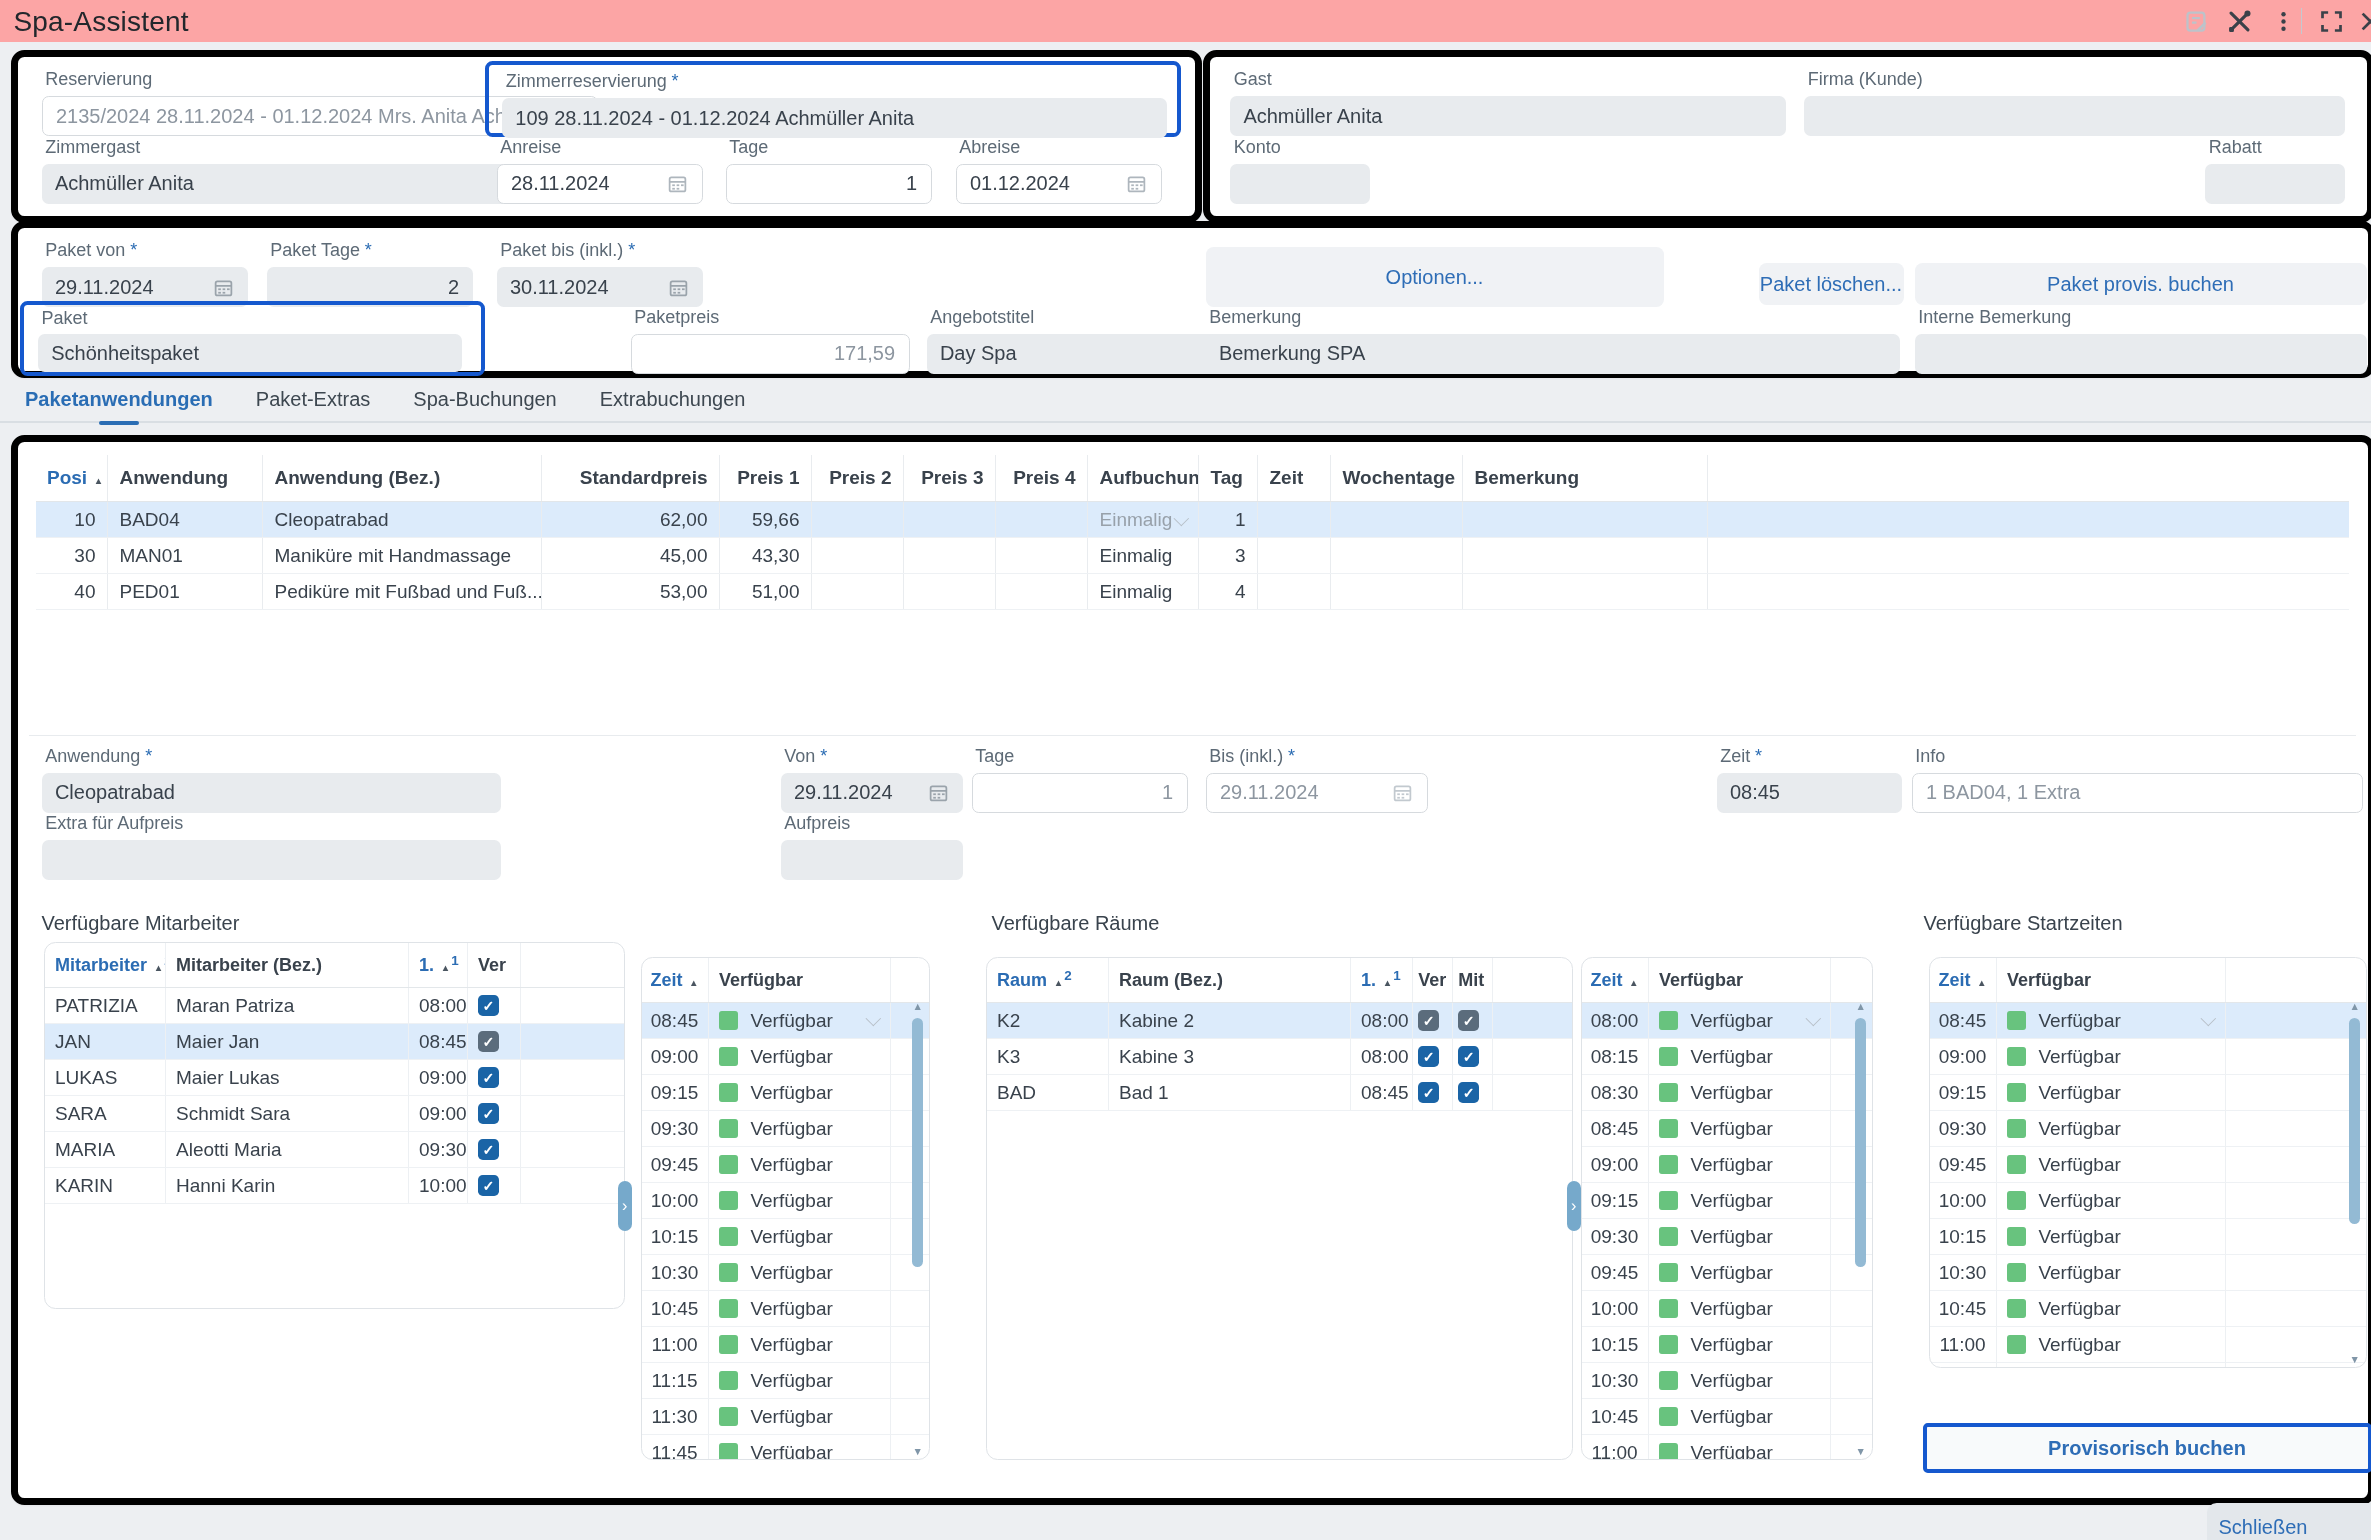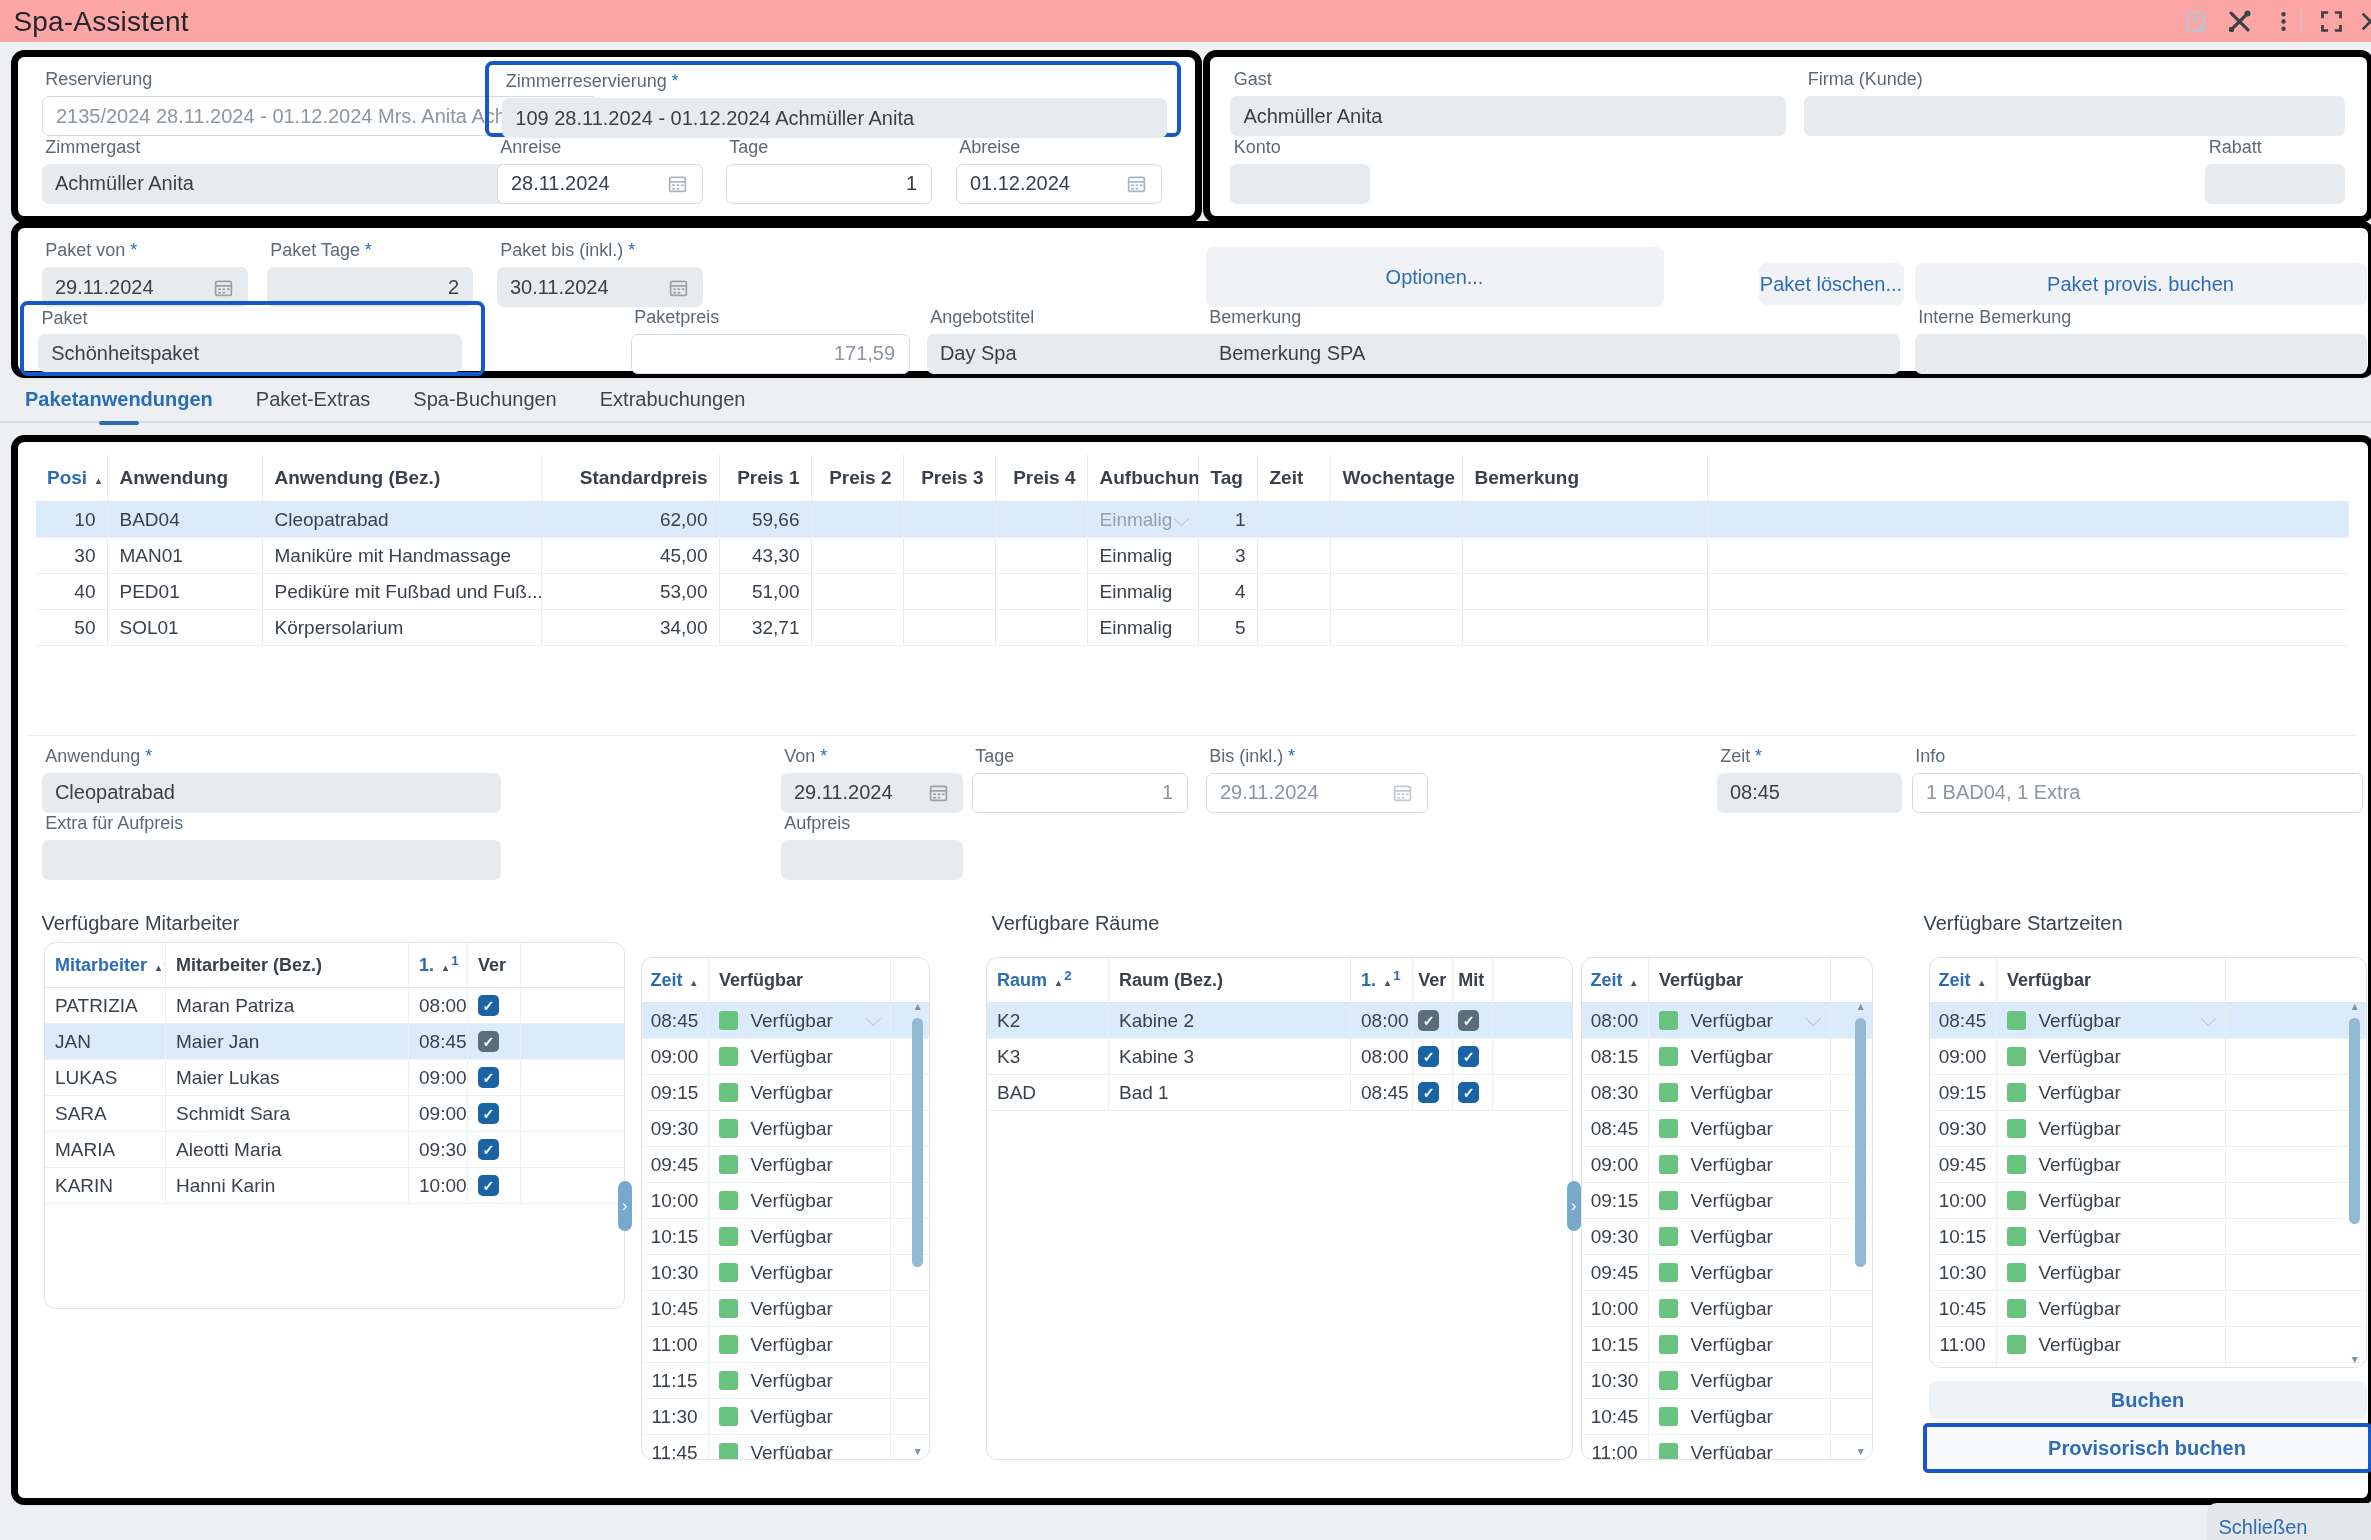--- a/index.html
+++ b/index.html
@@ -402,36 +402,20 @@
         <td></td>
             <td></td>
             <td></td>
         <td>Einmalig</td>
         <td class="r">4</td>
         <td></td>
             <td></td>
             <td></td>
             <td></td>
       </tr>
-      <tr>
-        <td class="r">50</td>
-        <td>SOL01</td>
-        <td>Körpersolarium</td>
-        <td class="r">34,00</td>
-        <td class="r">32,71</td>
-        <td></td>
-            <td></td>
-            <td></td>
-        <td>Einmalig</td>
-        <td class="r">5</td>
-        <td></td>
-            <td></td>
-            <td></td>
-            <td></td>
-      </tr>
     </tbody>
       </table>
   </div>
 
   <div class="hr1"></div>
 
   <div class="field" style="left:24px;top:305px;width:459px">
     <div class="flabel"><span>Anwendung</span><span class="req">*</span></div>
     <div class="inp gray">
         <span class="val">Cleopatrabad</span>
@@ -984,18 +968,17 @@
         <div class="lc zs3"></div>
         <div class="lc fill"></div>
       </div>
     <div class="sbar">
         <span class="sarr up">▲</span>
         <div class="sthumb" style="height:206px"></div>
         <span class="sarr down">▼</span>
       </div>
   </div>
 
-  <div class="gbtn" style="left:1911px;top:939px;width:438px;height:38px">Buchen</div>
   <div class="provframe" style="left:1905px;top:981px;width:449px;height:50px">Provisorisch buchen</div>
 </div>
 
 <div class="closebtn">Schließen</div>
 
 
 </body></html>

